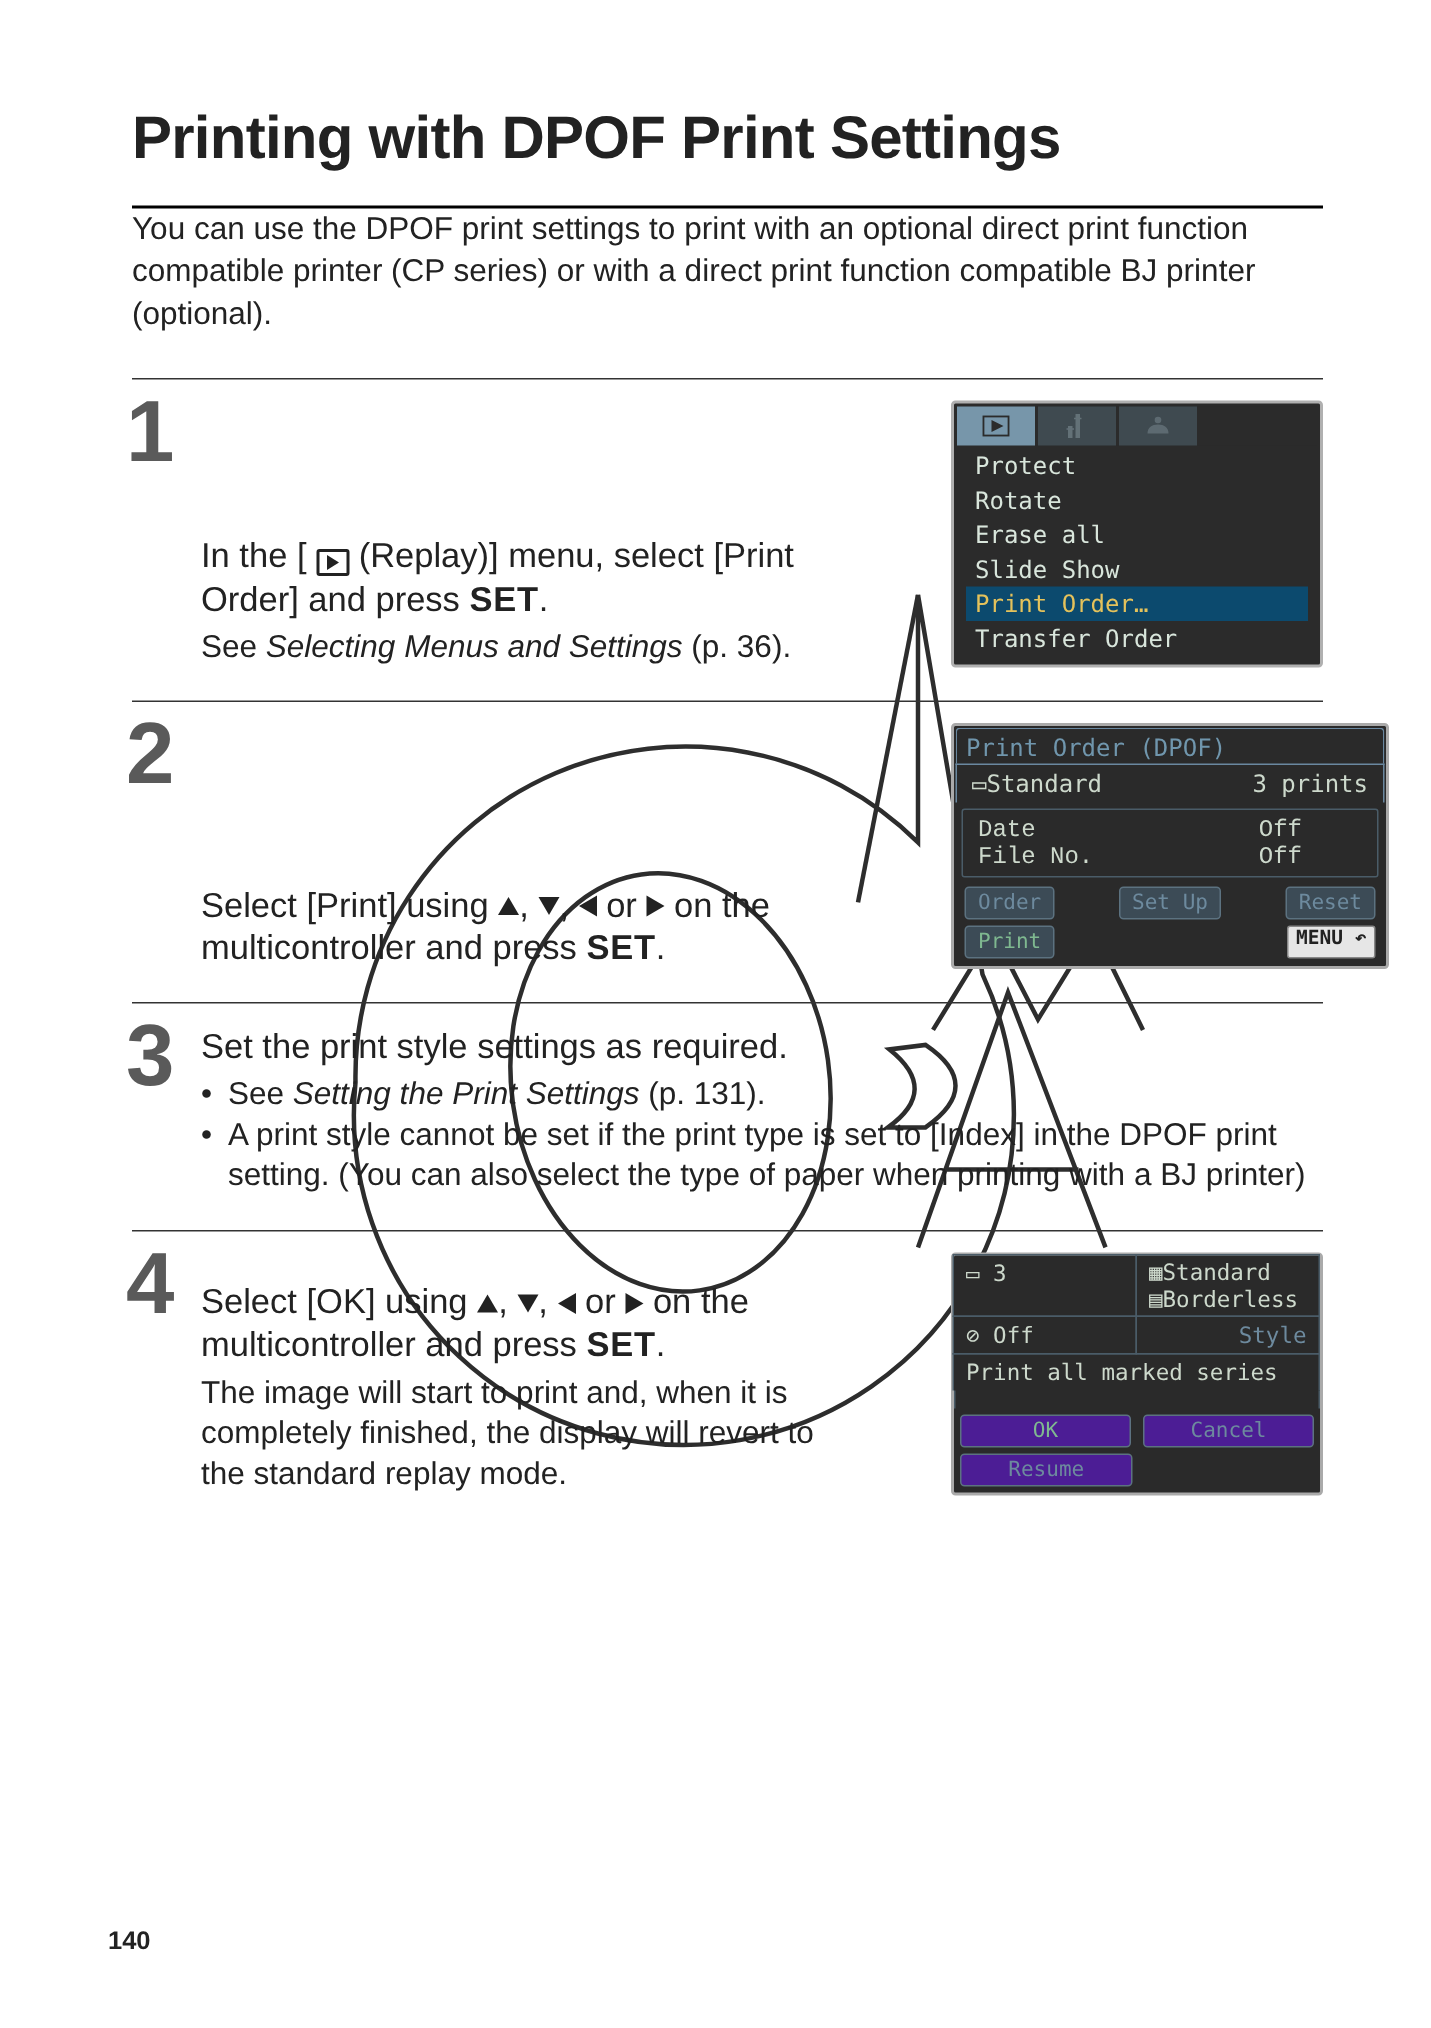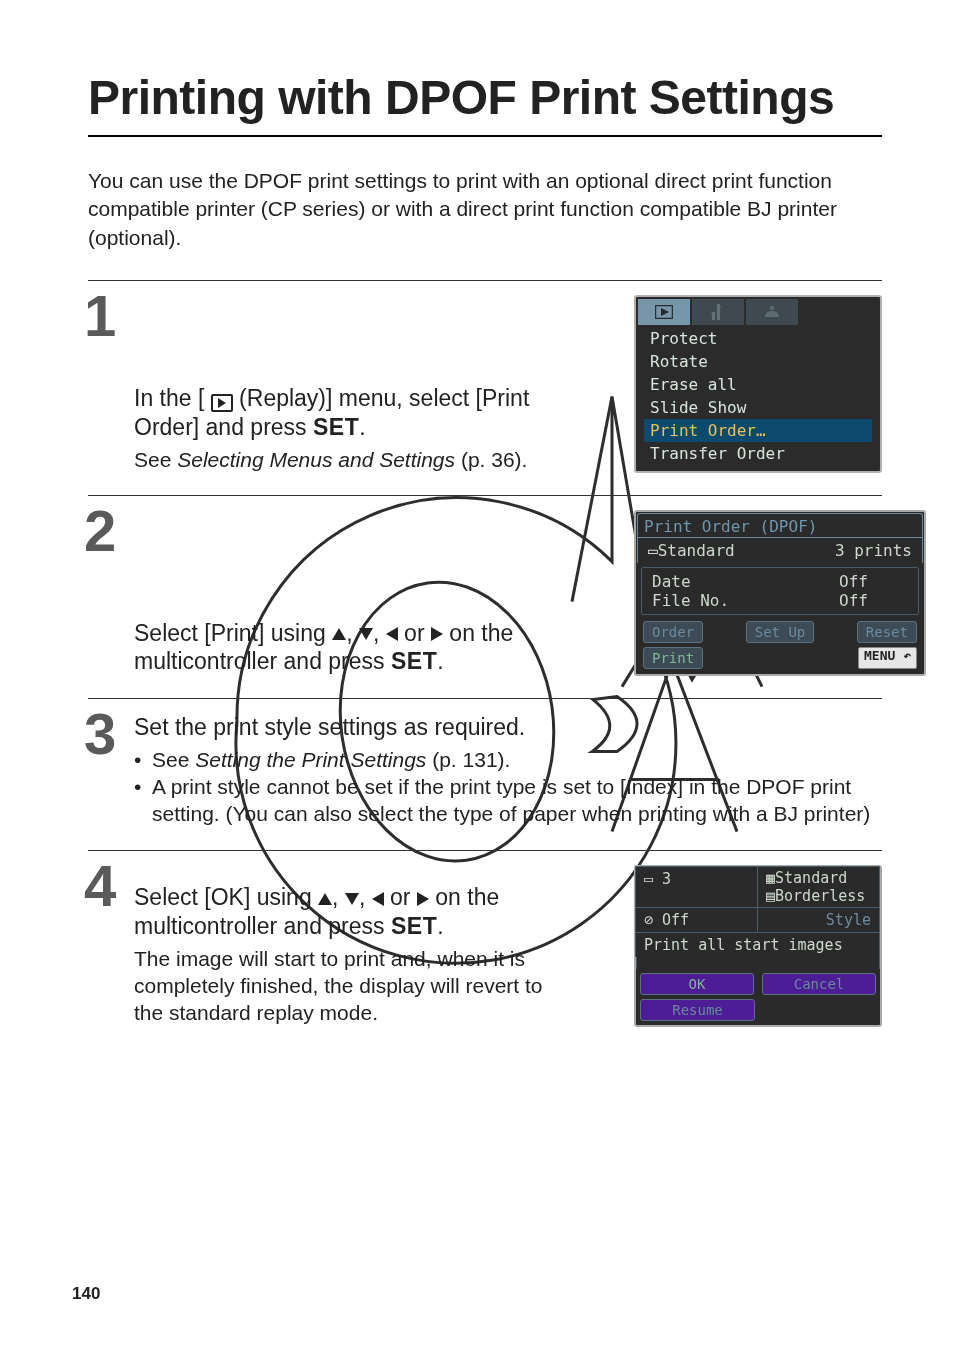--- a/index.html
+++ b/index.html
@@ -1,19 +1,19 @@
 <!DOCTYPE html>
 <html><head>
   <meta charset="utf-8">
   <style>
     * { margin: 0; padding: 0; box-sizing: border-box; }
     body { width: 954px; height: 1352px; background: #fff; font-family: Georgia, 'Times New Roman', serif; color: #222; position: relative; padding: 70px 72px 40px 88px; }
     .watermark { position: absolute; left: 50%; top: 50%; transform: translate(-50%, -52%); pointer-events: none; z-index: 0; }
     .content { position: relative; z-index: 1; }
-    h1 { font-family: 'Arial Black', Arial, sans-serif; font-weight: 900; font-size: 48px; letter-spacing: -0.5px; border-bottom: 2px solid #000; padding-bottom: 10px; margin-bottom: 30px; }
+    h1 { font-family: 'Arial Black', Arial, sans-serif; font-weight: 900; font-size: 40px; letter-spacing: -0.5px; border-bottom: 2px solid #000; padding-bottom: 22px; }
     .intro { font-size: 21px; line-height: 1.35; margin-bottom: 28px; font-family: 'Arial Narrow', Arial, sans-serif; font-stretch: condensed; }
     .step { border-top: 1px solid #333; padding: 14px 0 22px 46px; position: relative; font-family: 'Arial Narrow', Arial, sans-serif; }
     .step-num { position: absolute; left: -4px; top: 6px; font-family: 'Arial Black', Arial, sans-serif; font-weight: 900; font-size: 58px; color: #5a5a5a; line-height: 1; }
     .step-head { font-size: 23px; line-height: 1.25; }
     .step-body { font-size: 21px; line-height: 1.3; margin-top: 4px; }
     .step-body .bullet { padding-left: 18px; position: relative; }
     .step-body .bullet::before { content: "•"; position: absolute; left: 0; }
     .italic { font-style: italic; margin-top: 12px; }
     .row { display: flex; gap: 14px; align-items: flex-end; }
     .left { flex: 1; }
@@ -21,21 +21,21 @@
     .lcd { background: #2b2b2b; border: 2px solid #b0b0b0; border-radius: 3px; color: #d9e6dc; font-family: 'Lucida Console', Monaco, monospace; font-size: 16px; padding: 2px; width: 248px; }
     .lcd .tabs { display: flex; background: #2b2b2b; }
     .lcd .tab { width: 52px; height: 26px; background: #7796aa; margin-right: 2px; display: flex; align-items: center; justify-content: center; }
     .lcd .tab.dim { background: #3f4a50; color: #7c8b92; }
     .lcd .menulist { padding: 2px 6px 4px; }
     .lcd .menuitem { padding: 2px 6px; }
     .lcd .menuitem.sel { background: #0c4a6e; color: #e5c25b; }
     .lcd2 { background: #2a2a2a; border: 2px solid #aaa; border-radius: 3px; color: #cdd9cc; font-family: 'Lucida Console', Monaco, monospace; font-size: 16px; width: 292px; padding: 1px; }
     .lcd2 .header { color: #7096ad; padding: 3px 6px 1px; border: 1px solid #6a88a0; border-bottom: none; border-radius: 3px 3px 0 0; }
     .lcd2 .subrow { display: flex; justify-content: space-between; padding: 3px 10px; border-left: 1px solid #6a88a0; border-right: 1px solid #6a88a0; }
-    .lcd2 .box { margin: 4px; border: 1px solid #4a5c68; border-radius: 2px; padding: 4px 10px; }
+    .lcd2 .box { margin: 4px; border: 1px solid #4a5c68; border-radius: 2px; padding: 4px 10px; font-family: Liberation Mono, monospace; }
     .lcd2 .btnrow { display: flex; justify-content: space-between; padding: 2px 6px 4px; }
     .lcd2 .lbtn { background: #3c4b56; border: 1px solid #5c7280; border-radius: 3px; color: #6d8a9e; font-size: 14px; padding: 2px 8px; }
     .lcd2 .lbtn.green { color: #7fb890; }
     .menubadge { display: inline-block; background: #e6e6e6; color: #222; font-size: 13px; font-weight: 700; padding: 0 5px; border-radius: 2px; border: 1px solid #888; }
     .lcd3 { background: #2a2a2a; border: 2px solid #aaa; border-radius: 3px; color: #cdd9cc; font-family: 'Lucida Console', Monaco, monospace; font-size: 15px; width: 248px; }
     .lcd3 .row3 { display: flex; }
     .lcd3 .cell { flex: 1; padding: 3px 8px; border: 1px solid #4a5c68; margin: -1px 0 0 -1px; }
     .lcd3 .dim { color: #6d8a9e; }
     .lcd3 .btncell { text-align: center; border: 1px solid #5c7280; border-radius: 3px; margin: 4px; padding: 2px 0; font-size: 14px; background: #4c1d95; }
     .tri { display: inline-block; border-style: solid; vertical-align: middle; }
@@ -205,21 +205,21 @@
           <div class="cell" style="padding:2px 8px">
             <div>▦<span>Standard</span></div>
             <div>▤<span>Borderless</span></div>
           </div>
         </div>
         <div class="row3">
           <div class="cell">⊘ <span>Off</span></div>
           <div class="cell dim" style="text-align:right">Style</div>
         </div>
         <div class="row3">
-              <div class="cell" style="flex:2;border-bottom:none">Print all start images</div>
+              <div class="cell" style="flex:2;border-bottom:none">Print all marked series</div>
             </div>
         <div style="height:12px;border-left:1px solid #4a5c68;border-right:1px solid #4a5c68"></div>
         <div style="display:flex">
           <div class="btncell dim" style="flex:1;color:#7fb890">OK</div>
           <div class="btncell dim" style="flex:1">Cancel</div>
         </div>
         <div style="display:flex">
           <div class="btncell dim" style="flex:1;margin-top:0">Resume</div>
           <div style="flex:1;margin:4px"></div>
         </div>

